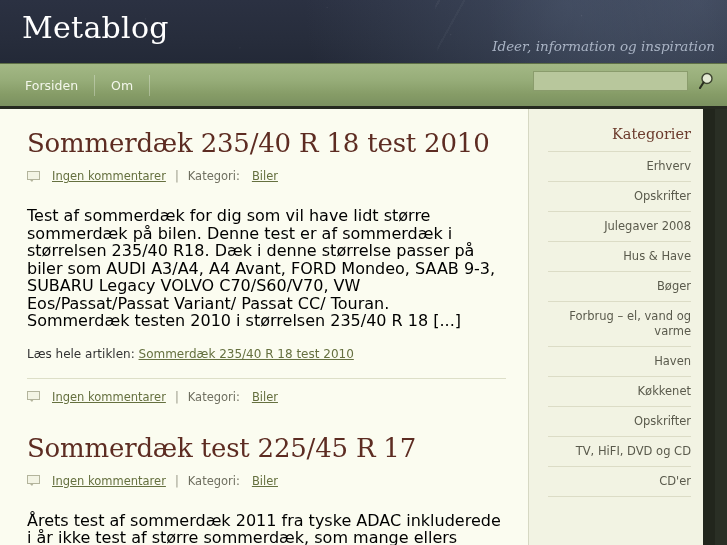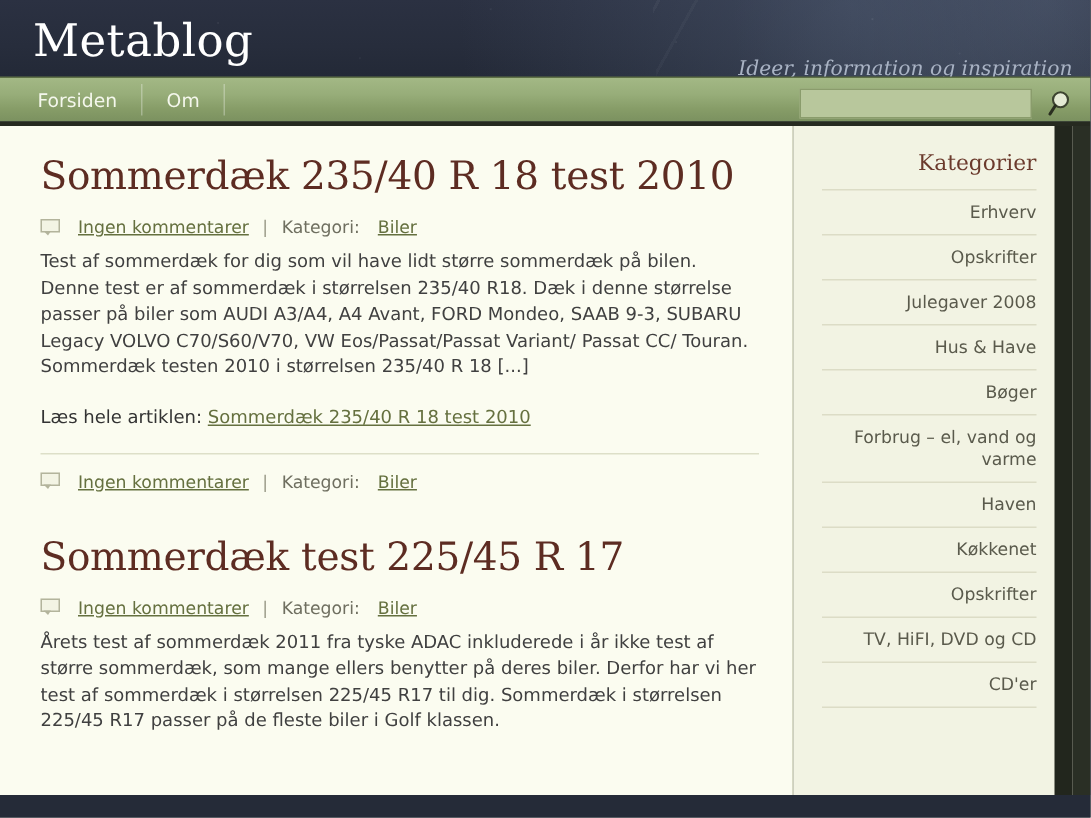--- a/index.html
+++ b/index.html
@@ -16,21 +16,21 @@
     position: relative;
     width: 727px;
     height: 545px;
     background: #252b38;
     overflow: hidden;
   }
 
   
   .header {
     position: relative;
-    height: 51px;
+    height: 63px;
     background:
       radial-gradient(circle at 78% 8%, rgba(90,105,130,0.40) 0%, rgba(90,105,130,0) 46%),
       radial-gradient(circle at 96% 2%, rgba(110,125,150,0.30) 0%, rgba(110,125,150,0) 30%),
       linear-gradient(180deg, #2b3142 0%, #272d3c 60%, #232937 100%);
     overflow: hidden;
   }
   .header:before {
     content: "";
     position: absolute;
     left: 0; top: 0; right: 0; bottom: 0;
@@ -72,21 +72,21 @@
     font-family: "DejaVu Serif", serif;
     font-size: 13.5px;
     color: #a9b3c4;
     z-index: 3;
     font-style: italic;
   }
 
   
   .navbar {
     position: relative;
-    height: 33px;
+    height: 46px;
     background: linear-gradient(180deg, #a3b885 0%, #97ad79 38%, #869c67 72%, #7b9160 100%);
     border-top: 1px solid #5e7046;
     border-bottom: 3px solid #262a20;
     display: flex;
     align-items: center;
   }
   .nav-items { display: flex; align-items: stretch; height: 33px; }
   .nav-item {
     display: flex;
     align-items: center;
@@ -185,24 +185,24 @@
   }
   .meta-link {
     color: #65703f;
     text-decoration: underline;
     cursor: pointer;
   }
   .meta-sep { margin: 0 5px; color: #9a9a88; }
   .meta-label { color: #6f6f60; }
 
   .post-body {
-    margin-top: 8px;
-    font-size: 12px;
+    margin-top: 24px;
+    font-size: 16px;
     line-height: 17.5px;
-    color: #404040;
+    color: #000000;
   }
   .readmore {
     margin-top: 17px;
     font-size: 12px;
     color: #333333;
   }
   .readmore a {
     color: #65703f;
     text-decoration: underline;
     cursor: pointer;

